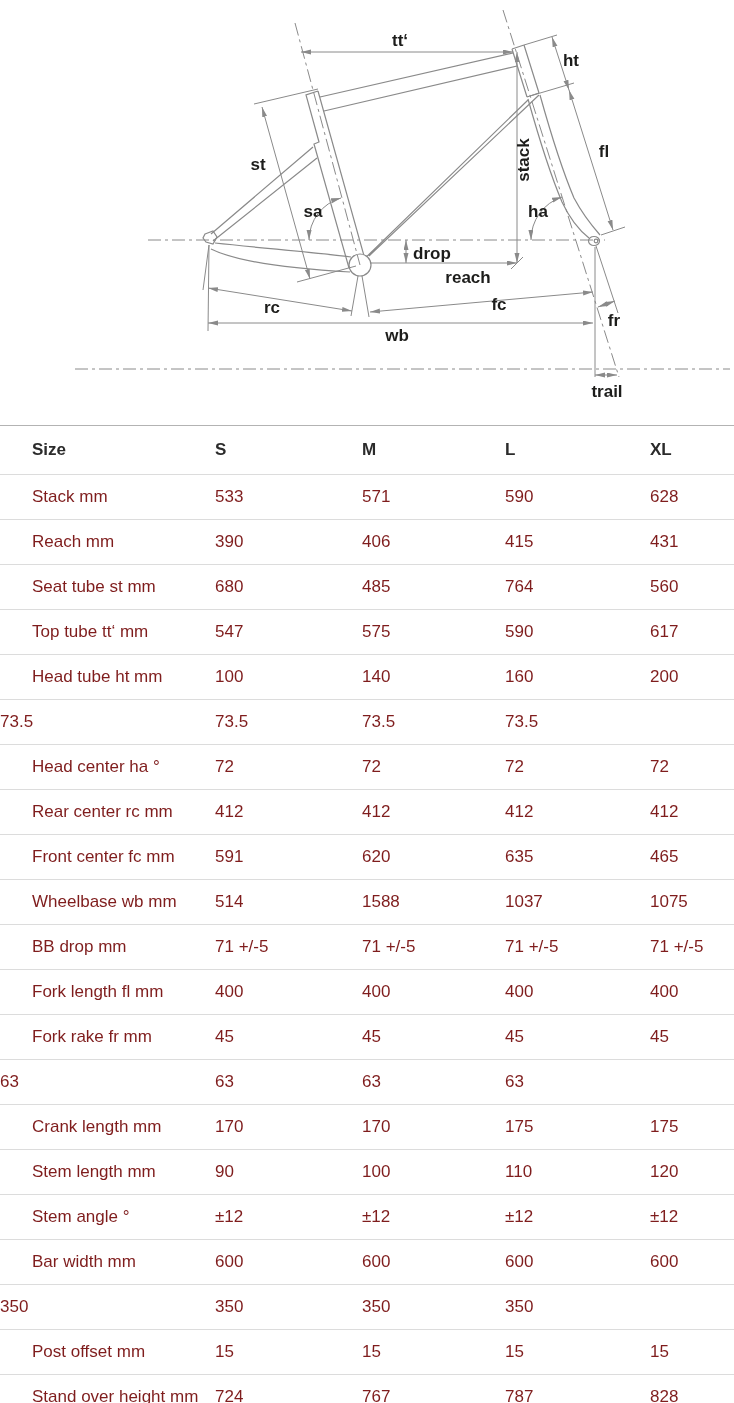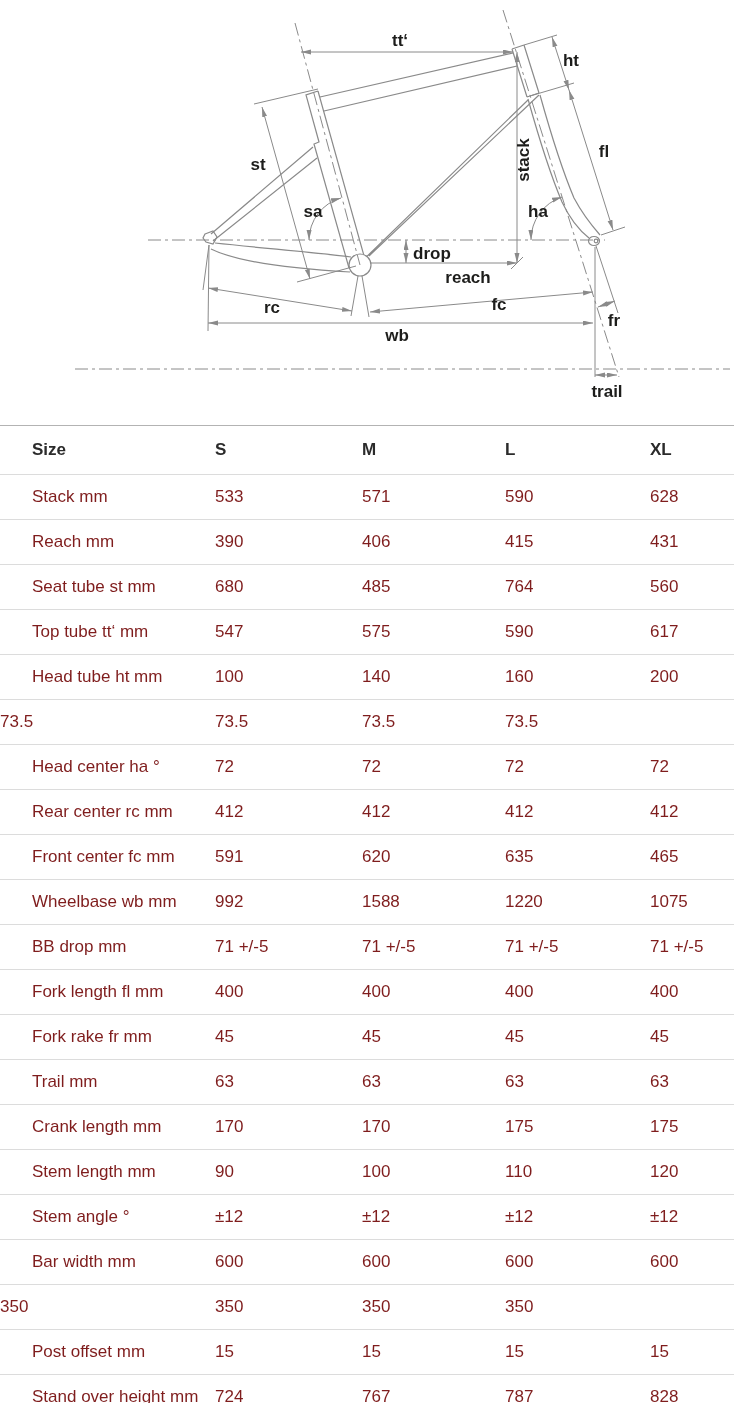--- a/index.html
+++ b/index.html
@@ -189,23 +189,23 @@
       </div>
       <div class="trow">
         <div class="cell label">Front center fc mm</div>
         <div class="cell value">591</div>
         <div class="cell value">620</div>
         <div class="cell value">635</div>
         <div class="cell value">465</div>
       </div>
       <div class="trow">
         <div class="cell label">Wheelbase wb mm</div>
-        <div class="cell value">992</div>
+        <div class="cell value">514</div>
         <div class="cell value">1588</div>
-        <div class="cell value">1220</div>
+        <div class="cell value">1037</div>
         <div class="cell value">1075</div>
       </div>
       <div class="trow">
         <div class="cell label">BB drop mm</div>
         <div class="cell value">71 +/-5</div>
         <div class="cell value">71 +/-5</div>
         <div class="cell value">71 +/-5</div>
         <div class="cell value">71 +/-5</div>
       </div>
       <div class="trow">
@@ -216,21 +216,20 @@
         <div class="cell value">400</div>
       </div>
       <div class="trow">
         <div class="cell label">Fork rake fr mm</div>
         <div class="cell value">45</div>
         <div class="cell value">45</div>
         <div class="cell value">45</div>
         <div class="cell value">45</div>
       </div>
       <div class="trow">
-        <div class="cell label">Trail mm</div>
         <div class="cell value">63</div>
         <div class="cell value">63</div>
         <div class="cell value">63</div>
         <div class="cell value">63</div>
       </div>
       <div class="trow">
         <div class="cell label">Crank length mm</div>
         <div class="cell value">170</div>
         <div class="cell value">170</div>
         <div class="cell value">175</div>

